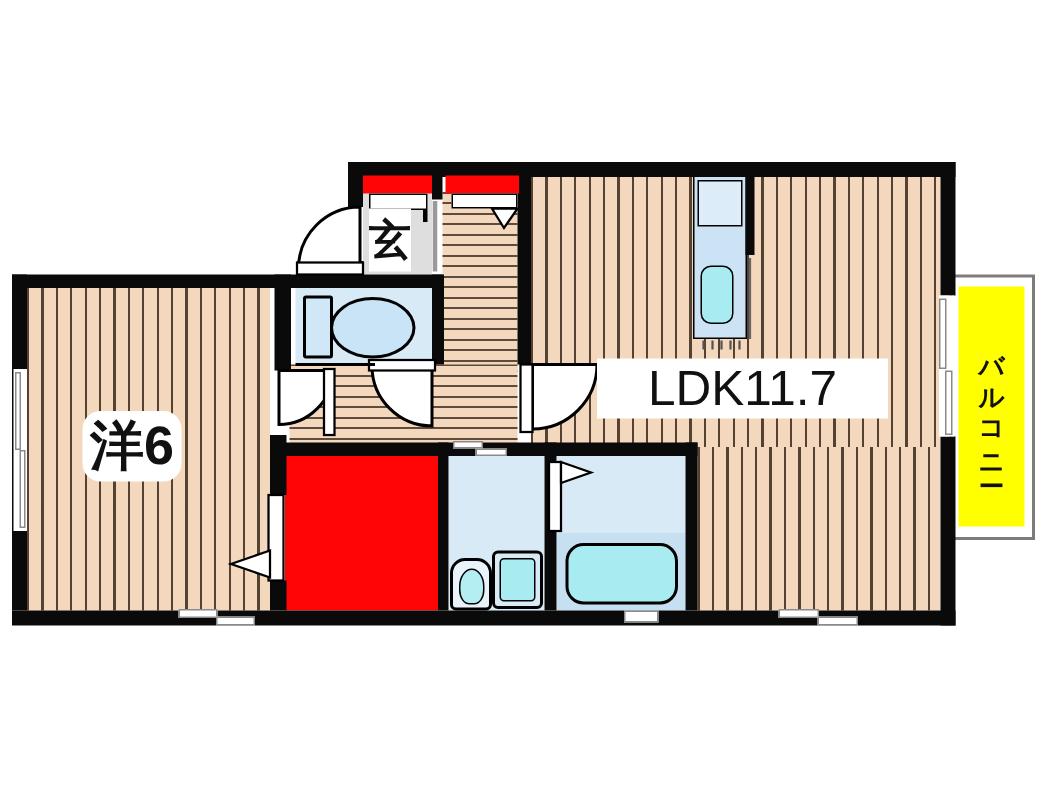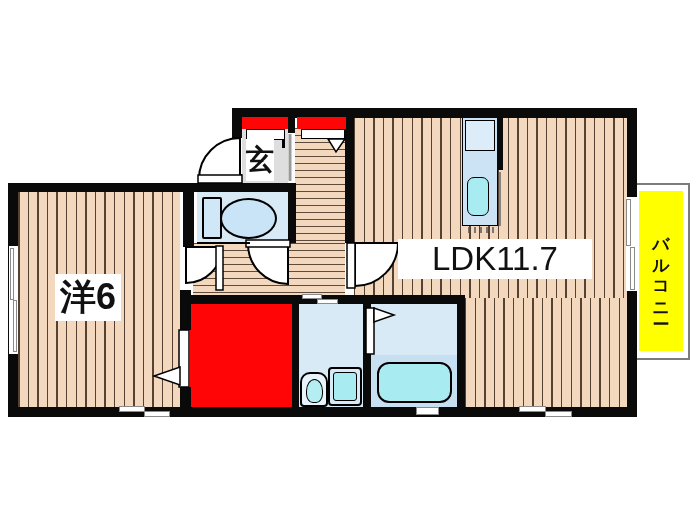--- a/index.html
+++ b/index.html
@@ -114,20 +114,20 @@
       <line x1="493" y1="227" x2="493" y2="233"></line>
     </g>
     <line x1="500" y1="172" x2="500" y2="226" stroke="#666" stroke-width="1.5"></line>
     <line x1="197" y1="243" x2="250" y2="243" stroke="#000" stroke-width="2"></line>
     <line x1="290" y1="134" x2="290" y2="181" stroke="#9a9a9a" stroke-width="3"></line>
   </svg>
 
   <div class="lbl" style="left:398px;top:239px;width:194px;height:40px;font-size:33px;">
     <span style="position:static;">LDK11.7</span>
   </div>
-  <div class="lbl" style="left:55px;top:274px;width:66px;height:47px;font-size:36px;font-weight:bold;">
+  <div class="lbl" style="left:55px;top:274px;width:66px;height:47px;font-size:36px;font-weight:bold;border-radius:12px;">
     <span style="position:static;">洋6</span>
   </div>
   <div class="lbl" style="left:246px;top:139px;width:28px;height:42px;font-size:28px;font-weight:bold;">
     <span style="position:static;">玄</span>
   </div>
 
 </div>
 
 </body></html>

